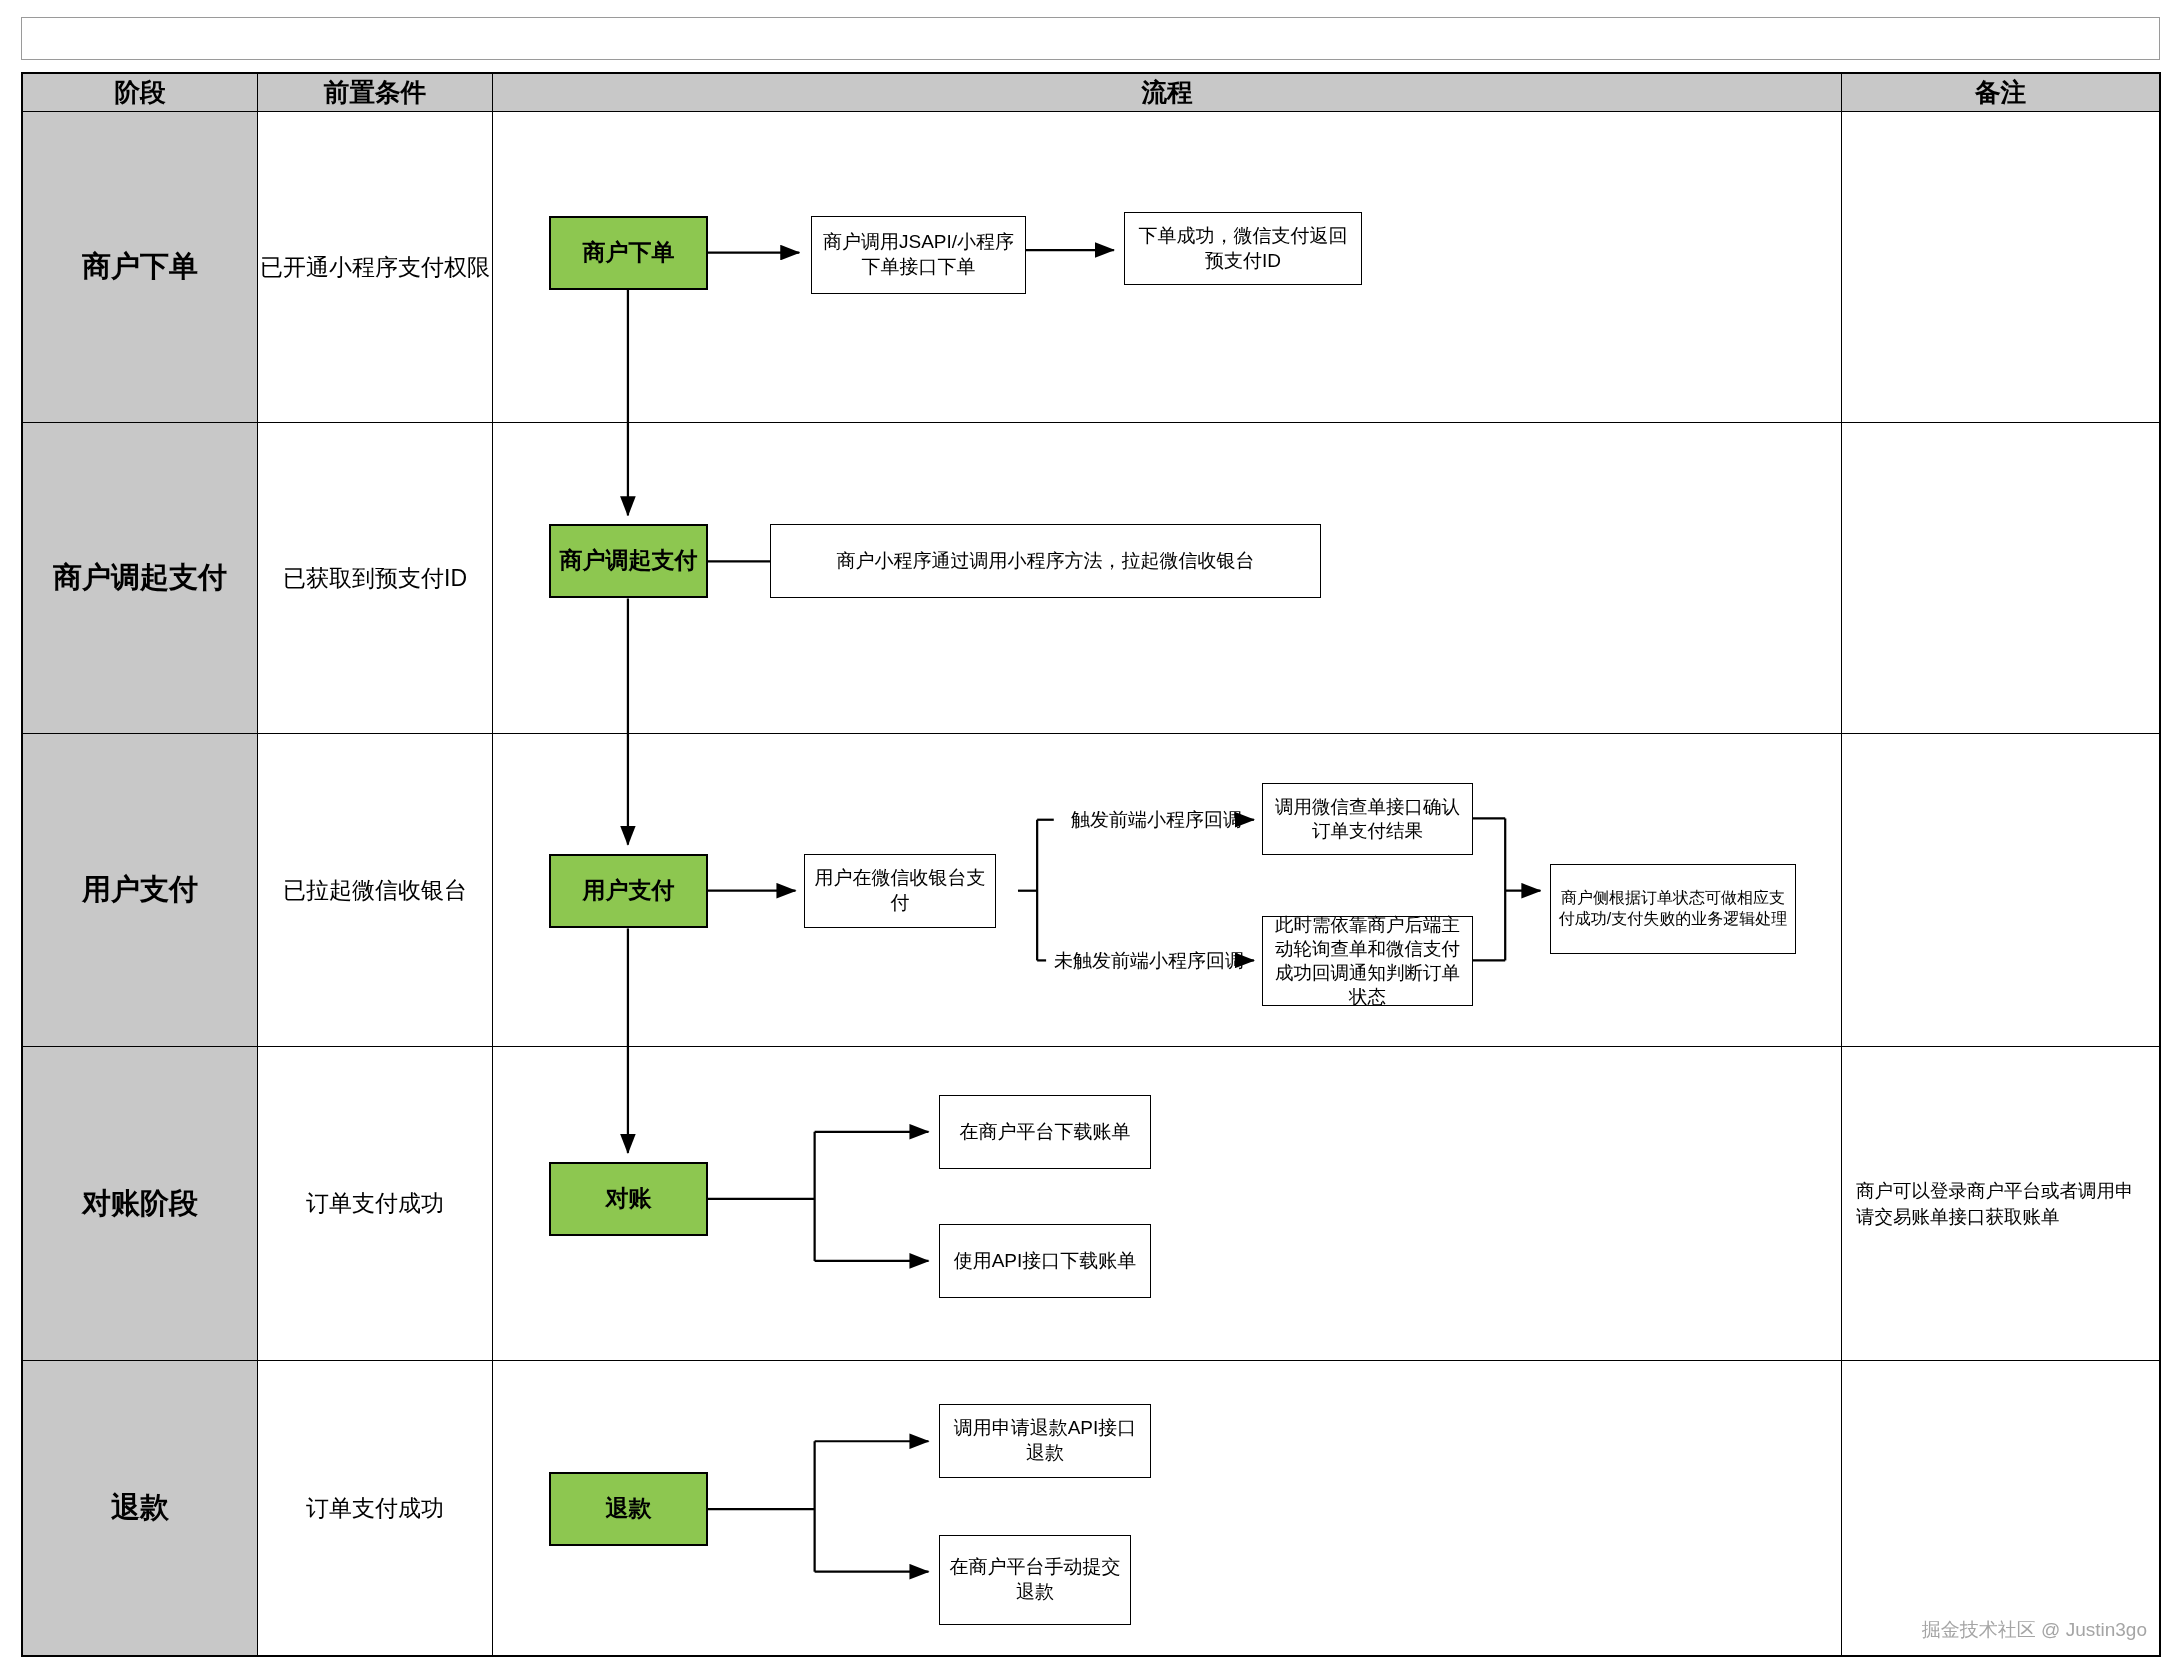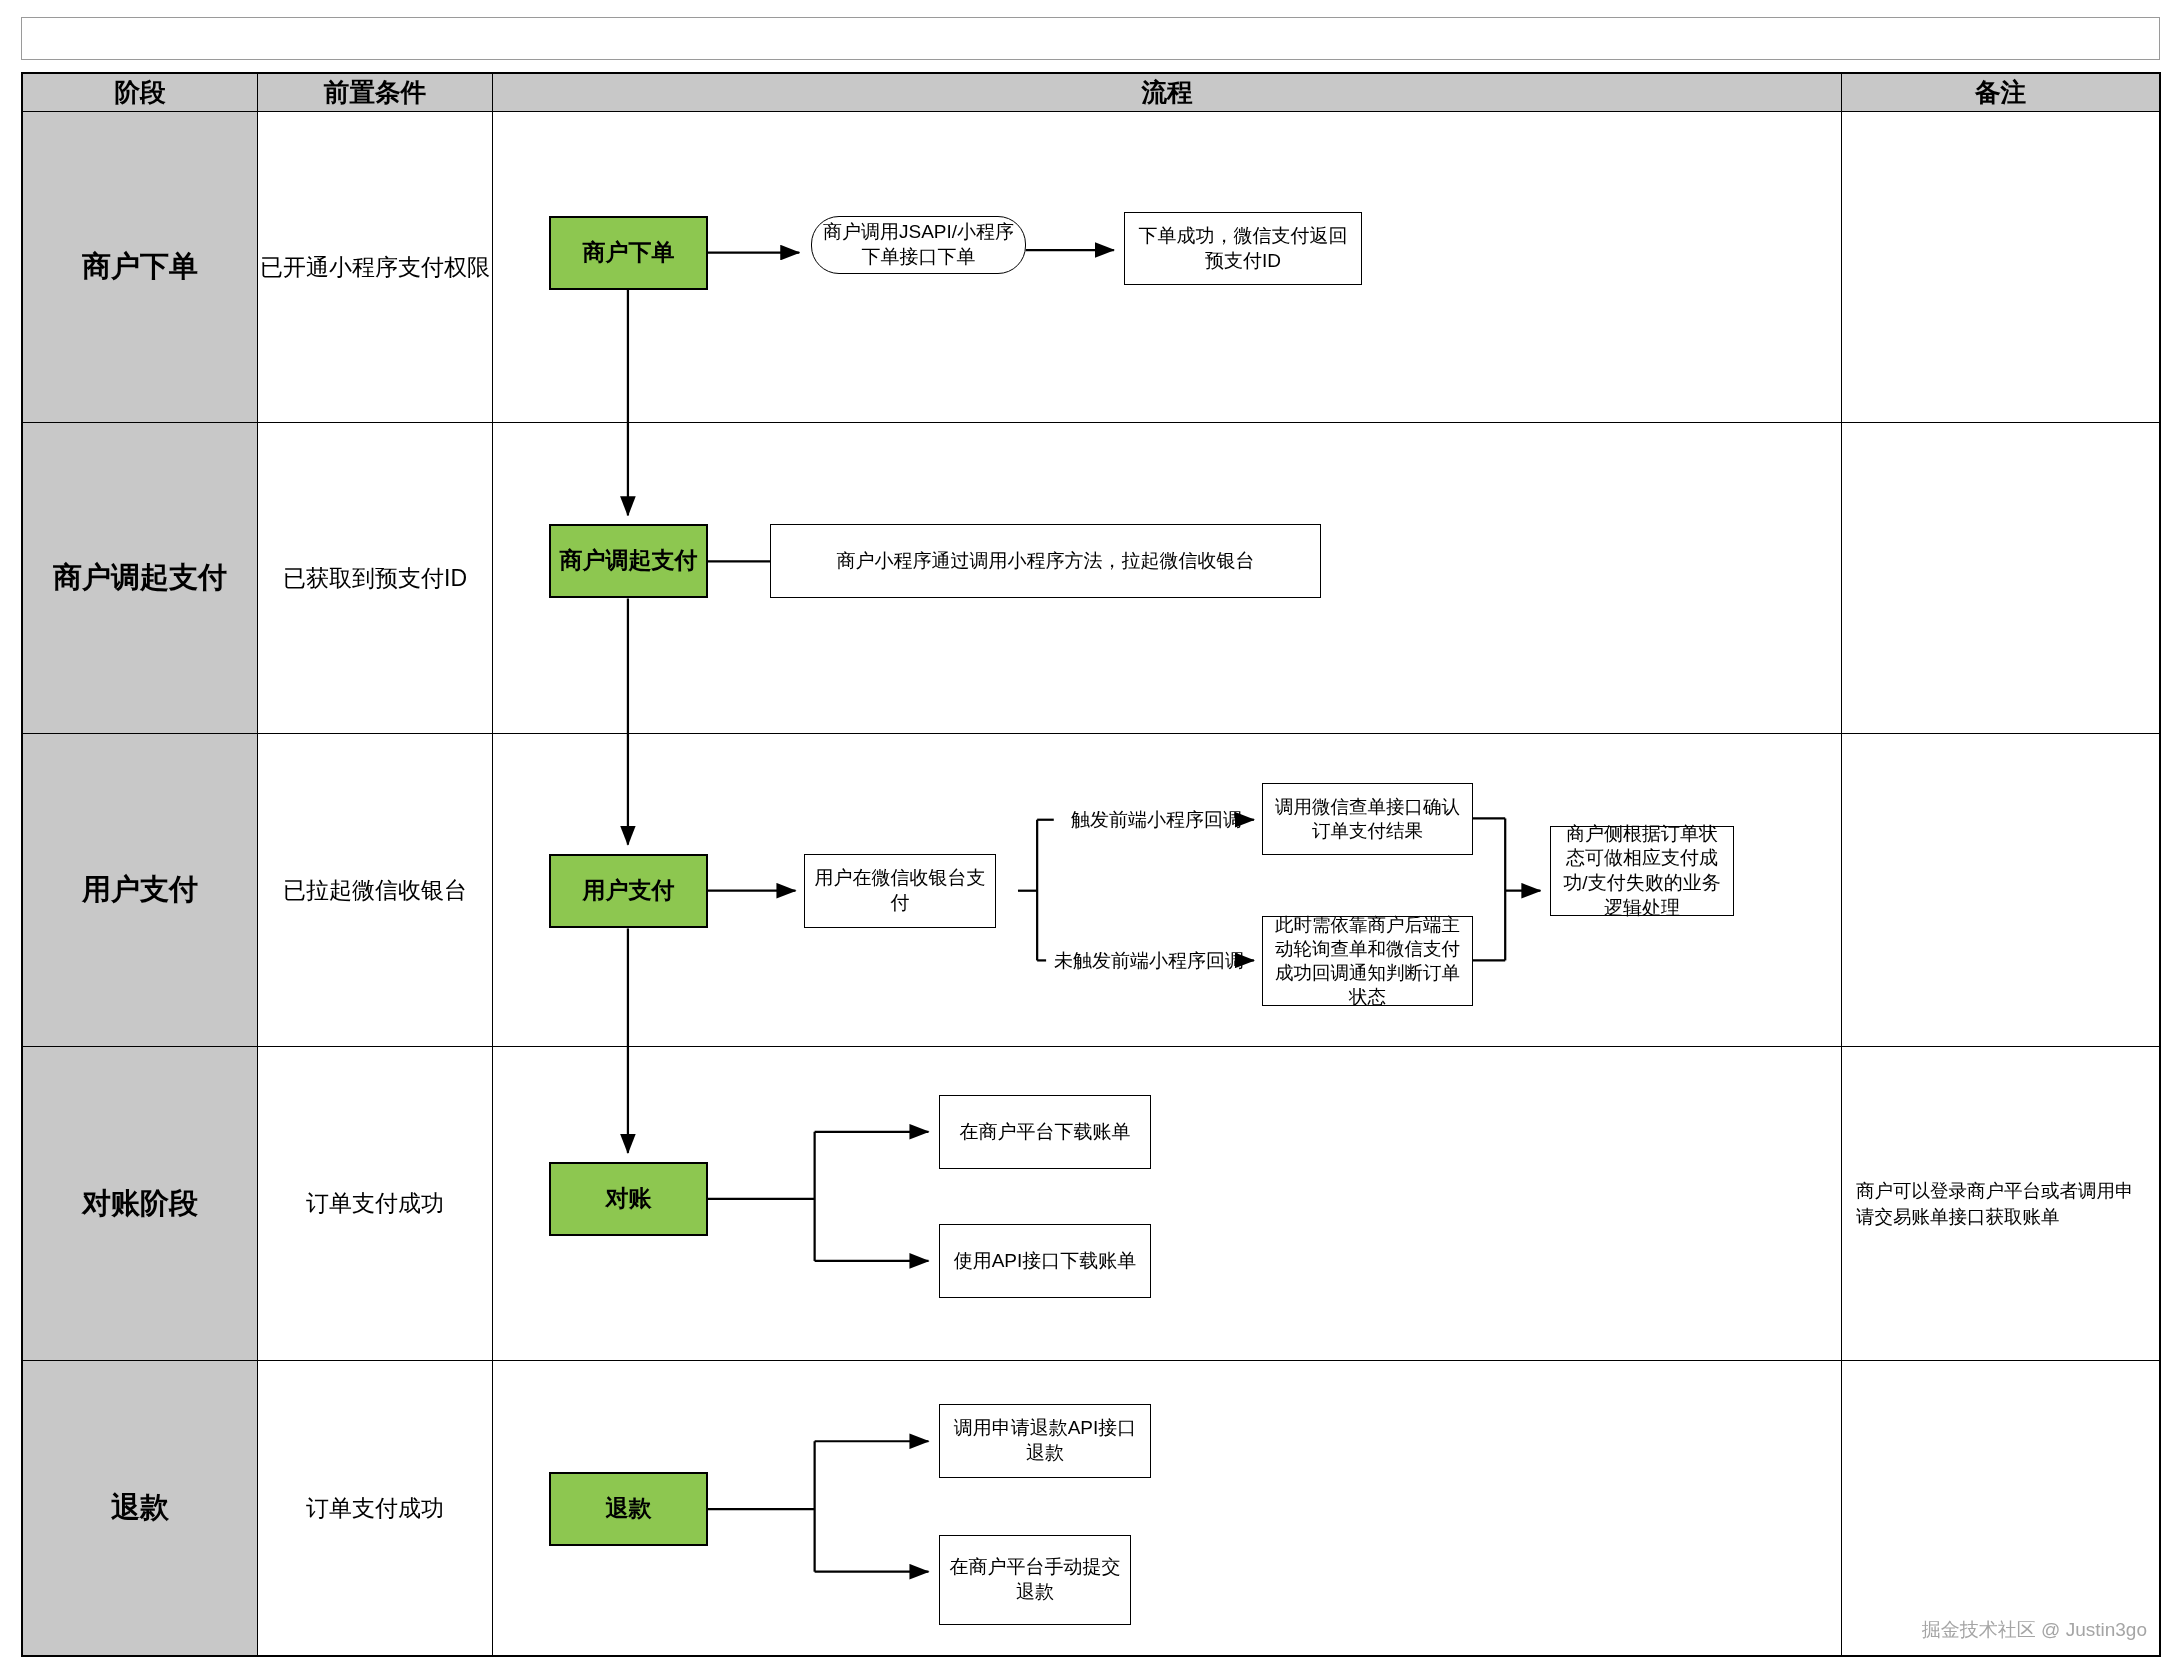--- a/index.html
+++ b/index.html
@@ -106,33 +106,33 @@
       <line x1="1274" y1="1972" x2="1452" y2="1972" marker-end="url(#ah)"></line>
 
       <line x1="1106" y1="2360" x2="1274" y2="2360"></line>
       <line x1="1274" y1="2254" x2="1274" y2="2458"></line>
       <line x1="1274" y1="2254" x2="1452" y2="2254" marker-end="url(#ah)"></line>
       <line x1="1274" y1="2458" x2="1452" y2="2458" marker-end="url(#ah)"></line>
     </g>
   </svg>
 
   <div class="node start" style="left:549px;top:216px;width:159px;height:74px;">商户下单</div>
-  <div class="node" style="left:811px;top:216px;width:215px;height:58px;border-radius:28px;">商户调用JSAPI/小程序下单接口下单</div>
+  <div class="node" style="left:811px;top:216px;width:215px;height:78px;">商户调用JSAPI/小程序下单接口下单</div>
   <div class="node" style="left:1124px;top:212px;width:238px;height:73px;">下单成功，微信支付返回预支付ID</div>
 
   <div class="node start" style="left:549px;top:524px;width:159px;height:74px;">商户调起支付</div>
   <div class="node" style="left:770px;top:524px;width:551px;height:74px;">商户小程序通过调用小程序方法，拉起微信收银台</div>
 
   <div class="node start" style="left:549px;top:854px;width:159px;height:74px;">用户支付</div>
   <div class="node" style="left:804px;top:854px;width:192px;height:74px;">用户在微信收银台支付</div>
   <div class="blabel" style="left:1050px;top:807px;width:192px;height:25.6px;">触发前端小程序回调</div>
   <div class="node" style="left:1262px;top:783px;width:211px;height:72px;font-size:18.5px;">调用微信查单接口确认订单支付结果</div>
   <div class="blabel" style="left:1042px;top:948px;width:202px;height:25.6px;">未触发前端小程序回调</div>
   <div class="node" style="left:1262px;top:916px;width:211px;height:90px;font-size:18.5px;">此时需依靠商户后端主动轮询查单和微信支付成功回调通知判断订单状态</div>
-  <div class="node" style="left:1550px;top:826px;width:184px;height:90px;font-size:19px;">商户侧根据订单状态可做相应支付成功/支付失败的业务逻辑处理</div>
+  <div class="node" style="left:1550px;top:864px;width:246px;height:90px;font-size:16px;">商户侧根据订单状态可做相应支付成功/支付失败的业务逻辑处理</div>
 
   <div class="node start" style="left:549px;top:1162px;width:159px;height:74px;">对账</div>
   <div class="node" style="left:939px;top:1095px;width:212px;height:74px;">在商户平台下载账单</div>
   <div class="node" style="left:939px;top:1224px;width:212px;height:74px;">使用API接口下载账单</div>
 
   <div class="node start" style="left:549px;top:1472px;width:159px;height:74px;">退款</div>
   <div class="node" style="left:939px;top:1404px;width:212px;height:74px;">调用申请退款API接口退款</div>
   <div class="node" style="left:939px;top:1535px;width:192px;height:90px;">在商户平台手动提交退款</div>
 
   <div class="credit">掘金技术社区 @ Justin3go</div>

